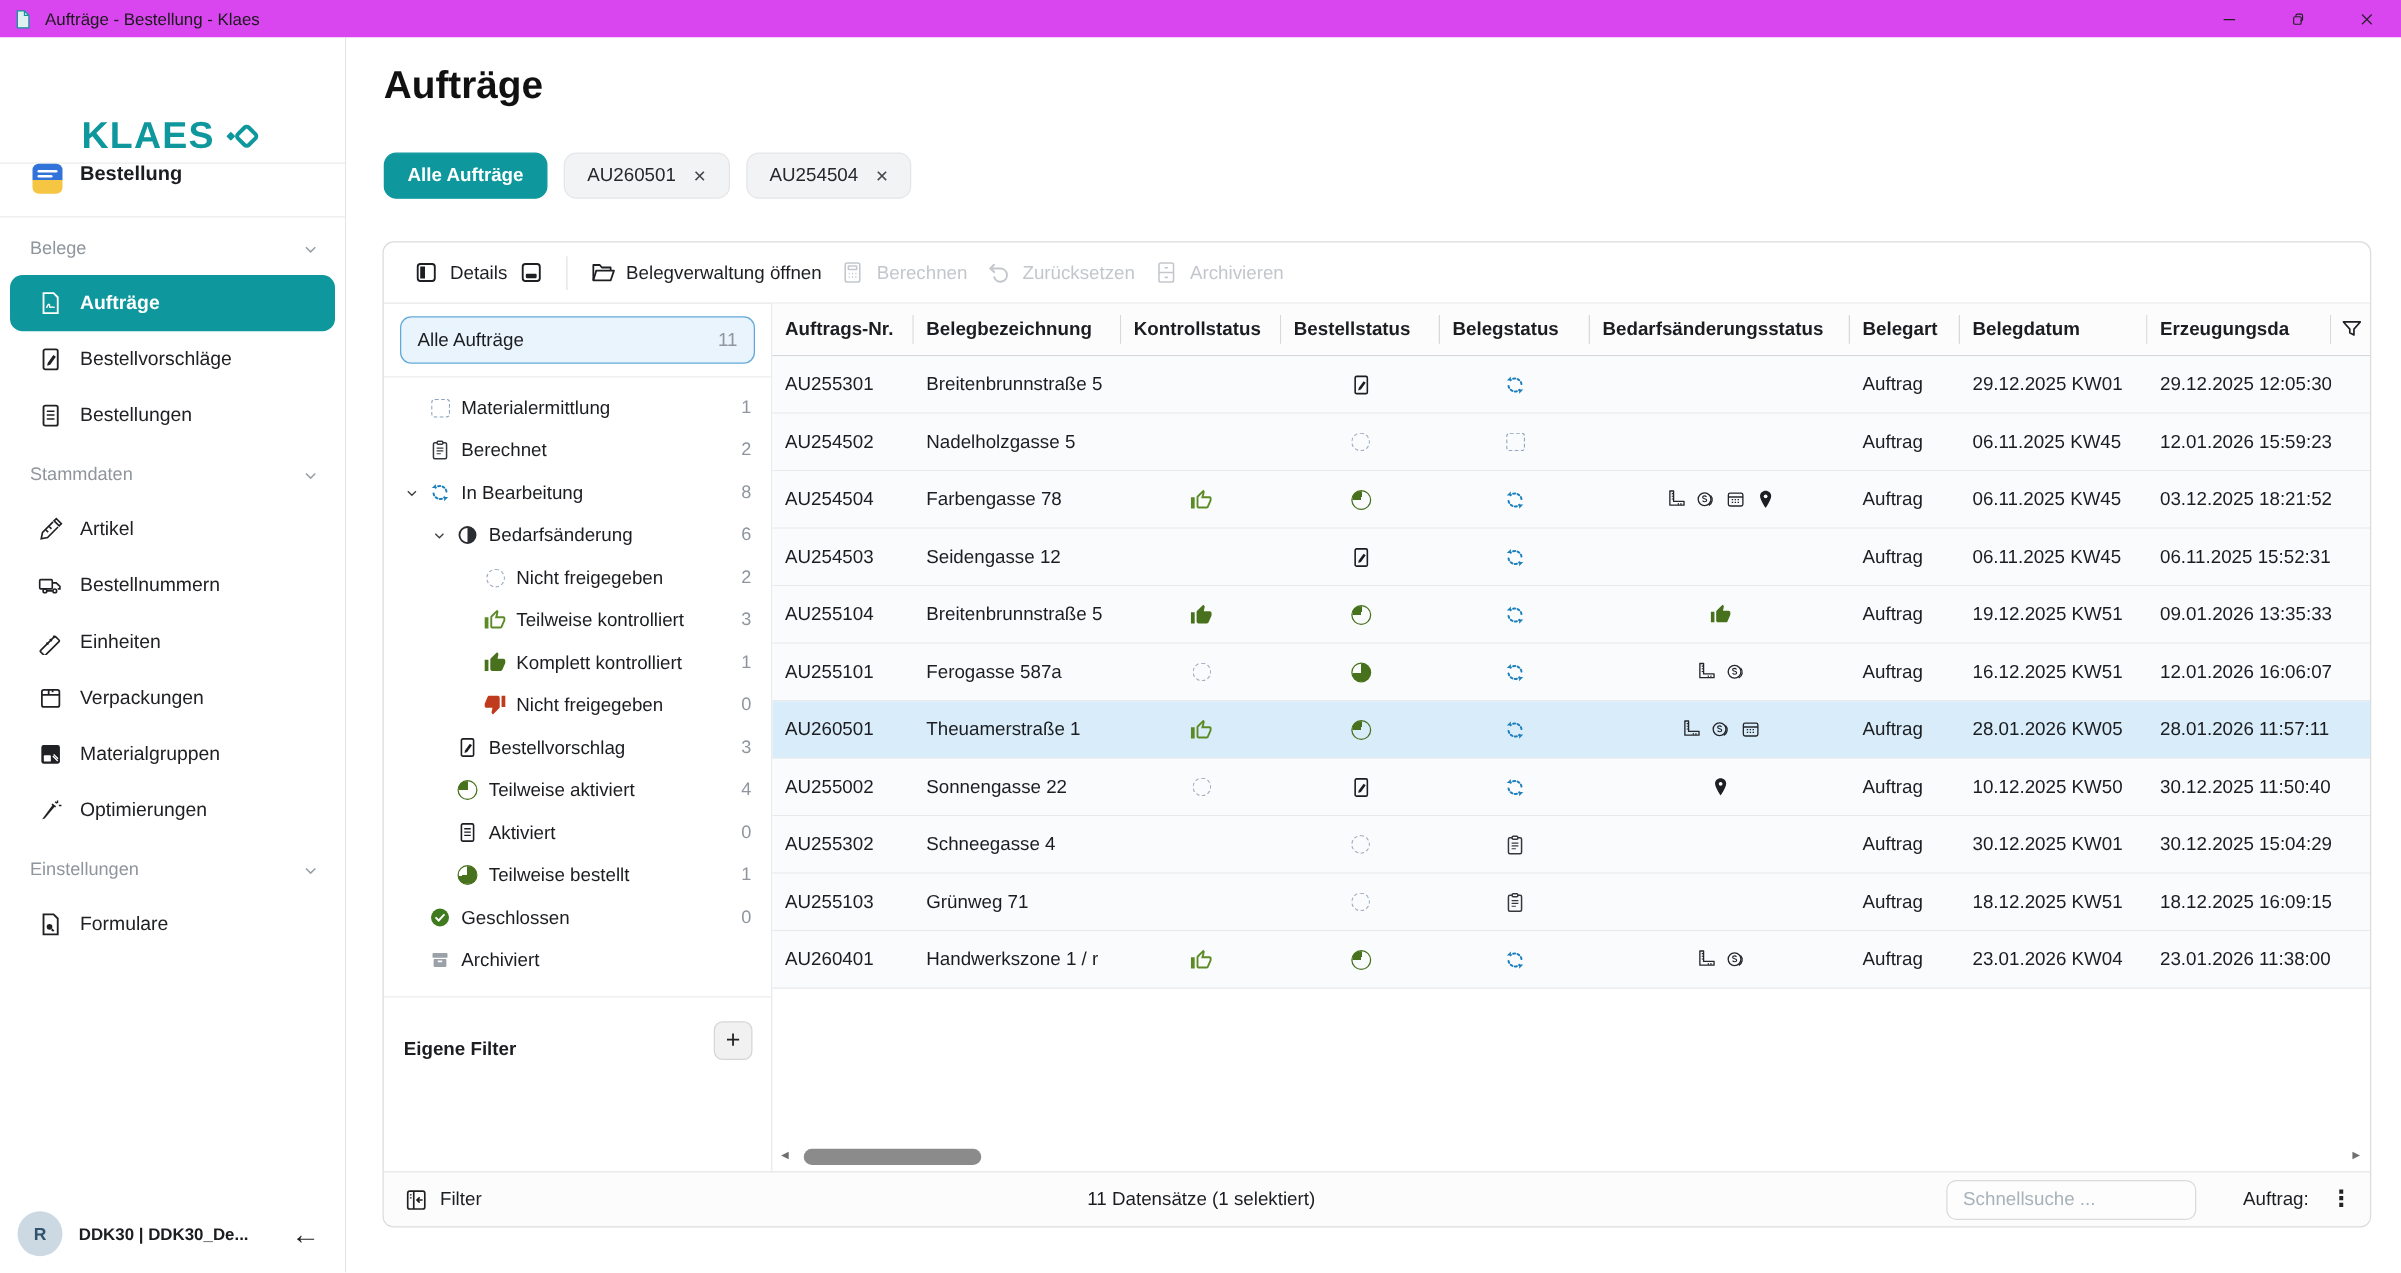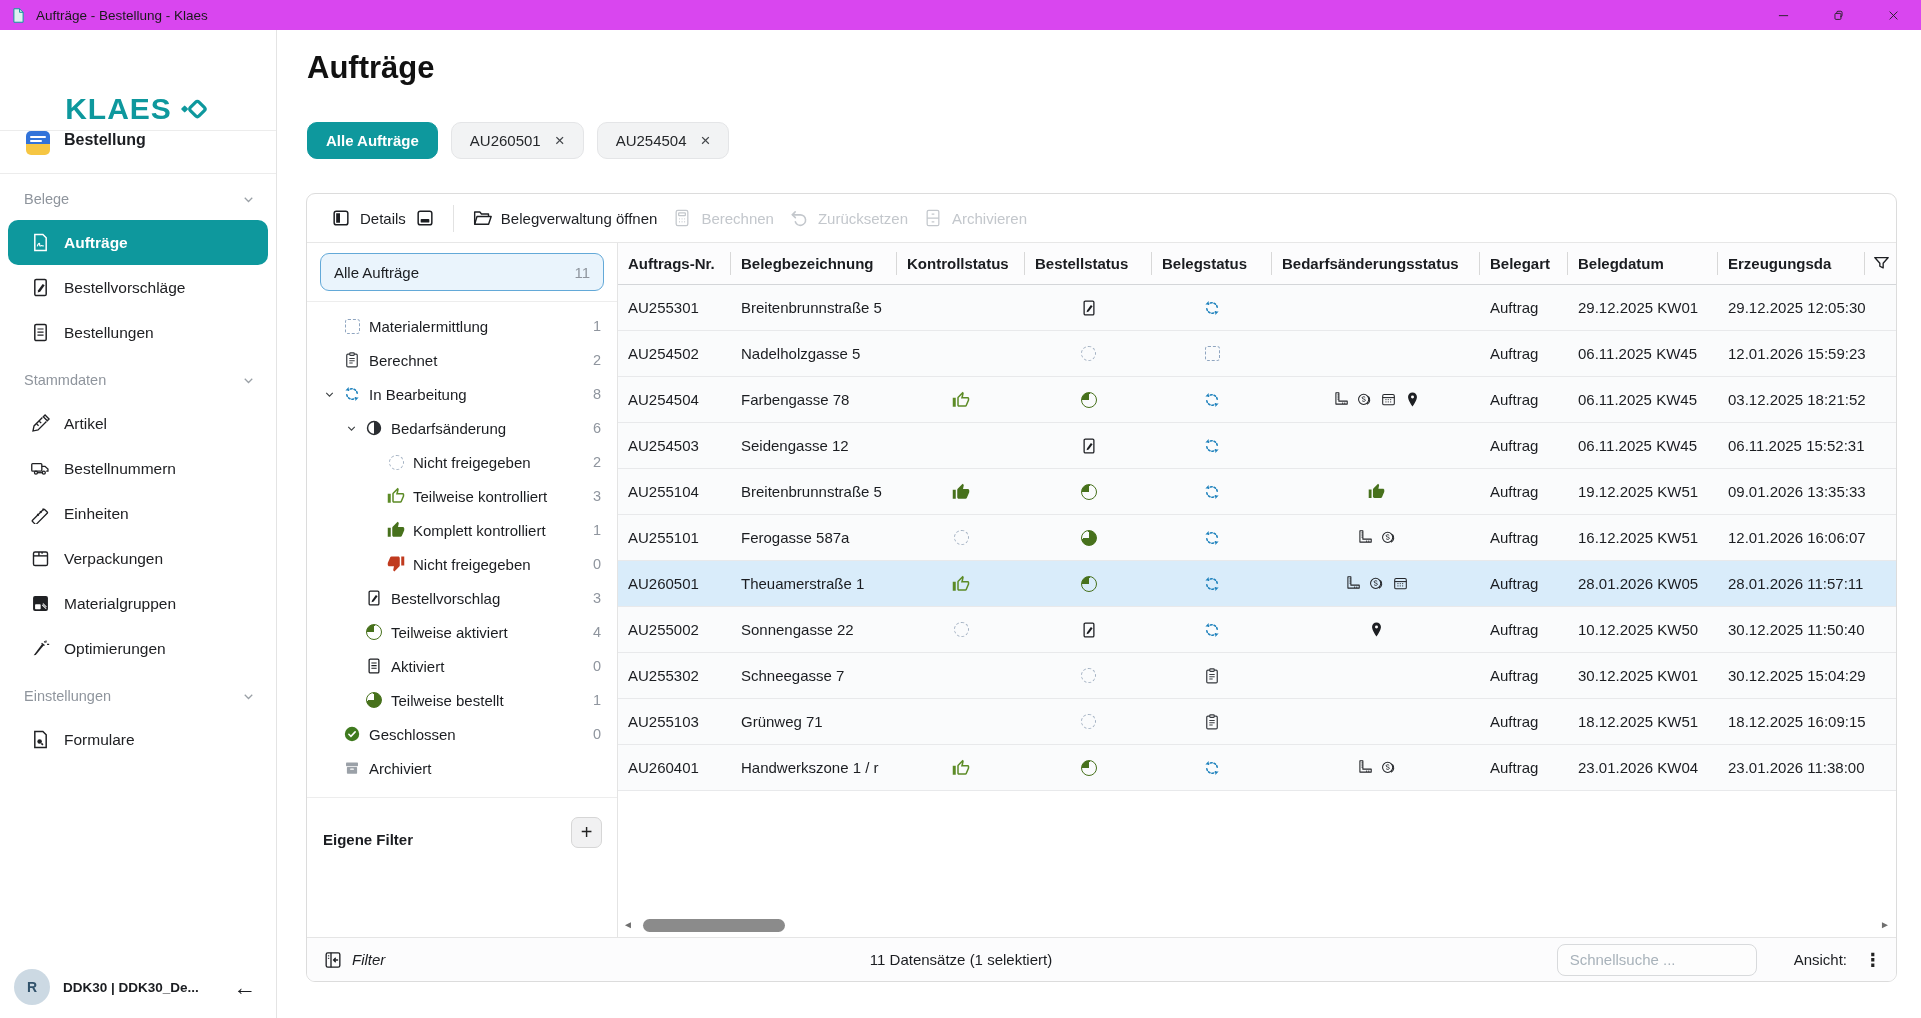--- a/index.html
+++ b/index.html
@@ -105,21 +105,21 @@
           background:conic-gradient(from 265deg,transparent 0 90deg,#47711c 90deg 360deg); }
 
   .hscroll { position:absolute; left:5px; right:6px; bottom:5px; height:14px; display:flex; align-items:center; }
   .sarrow { color:#6f6f6f; font-size:10px; line-height:1; }
   .sthumb { position:absolute; left:20px; width:142px; height:13px; border-radius:7px; background:#8b8b8b; }
   .sarrow.right { margin-left:auto; }
 
   
   .statusbar { height:44px; flex:0 0 auto; border-top:1px solid #e5e5e5; background:#fcfcfd;
                display:flex; align-items:center; padding:0 14px 0 16px; position:relative; }
-  .sb-filter { display:flex; align-items:center; gap:9px;font-style:italic; }
+  .sb-filter { display:flex; align-items:center; gap:9px; }
   .sb-filter .ibox { width:20px; height:20px; }
   .sb-records { position:absolute; left:654px; transform:translateX(-50%); }
   .sb-right { margin-left:auto; display:flex; align-items:center; gap:17px; }
   .quick { width:200px; height:32px; border:1px solid #d8dadc; border-radius:8px; padding:0 12px;
            font-size:15px; background:#fdfdfd; color:#333; font-family:inherit; margin-right:20px; }
   .quick::placeholder { color:#a8b2ba; }
   .kebab { font-size:18px; font-weight:bold; color:#222; }
 </style>
 </head>
 <body>
@@ -872,21 +872,21 @@
                   </svg>
                 </span>
               </div>
               <div class="td">Auftrag</div>
               <div class="td">10.12.2025 KW50</div>
               <div class="td">30.12.2025 11:50:40</div>
               <div class="td"></div>
             </div>
             <div class="tr tgrid">
               <div class="td">AU255302</div>
-              <div class="td">Schneegasse 7</div>
+              <div class="td">Schneegasse 4</div>
               <div class="td cc"></div>
               <div class="td cc">
                 <span class="ibox ">
                   <span class="dcir"></span>
                 </span>
               </div>
               <div class="td cc">
                 <span class="ibox ">
                   <svg viewBox="0 0 24 24" fill="none" stroke="#34383d" stroke-width="1.6">
                     <rect x="5" y="4.2" width="14" height="17" rx="1.6"></rect>
@@ -987,18 +987,18 @@
               <path d="M9.6 3.4v17.2"></path>
               <path d="M5.9 7h1.6M5.9 10h1.6" stroke-width="1.2"></path>
               <path d="M17.5 12h-4.6m1.9-2.1L12.7 12l2.1 2.1" stroke-linecap="round"></path>
             </svg>
           </span>
         <span>Filter</span>
       </div>
       <div class="sb-records">11 Datensätze (1 selektiert)</div>
       <div class="sb-right">
         <input class="quick" placeholder="Schnellsuche ..." style="">
-        <span>Ansicht:</span>
+        <span>Auftrag:</span>
         <span class="kebab">⋮</span>
       </div>
     </div>
   </div>
 </div>
 
 </body></html>

